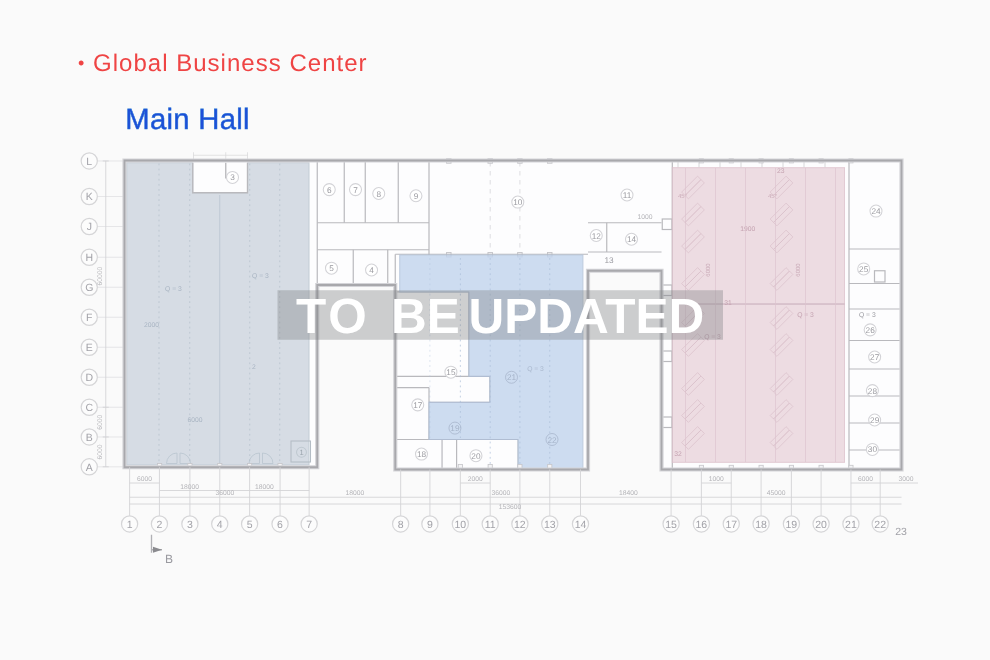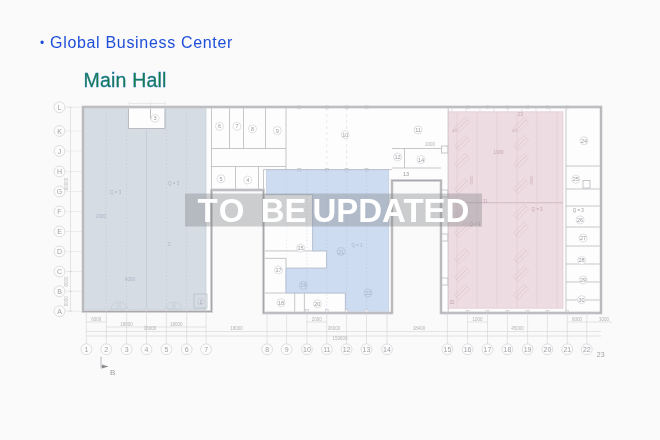--- a/index.html
+++ b/index.html
@@ -2,25 +2,25 @@
 <html><head>
 <meta charset="utf-8">
 <style>
   html,body{margin:0;padding:0;width:660px;height:440px;background:#fafafa;overflow:hidden}
   body{font-family:"Liberation Sans",sans-serif;position:relative}
   .t{position:absolute}
 </style>
 </head>
 <body>
 
-<div class="t" style="left:40px;top:33.5px;font-size:16px;color:#1d4ed8;letter-spacing:0.68px">
+<div class="t" style="left:52px;top:33.5px;font-size:16px;color:#ef4444;letter-spacing:0.68px">
   <span style="font-size:12px;vertical-align:1px">•</span> Global Business Center
 </div>
 
-<div class="t" style="left:83.5px;top:68.5px;font-size:19.5px;color:#15803d;letter-spacing:0.2px;-webkit-text-stroke:0.35px #2271d3">Main Hall</div>
+<div class="t" style="left:83.5px;top:68.5px;font-size:19.5px;color:#1d4ed8;letter-spacing:0.2px;-webkit-text-stroke:0.35px #2271d3">Main Hall</div>
 
 <svg class="t" style="left:0;top:0" width="660" height="440" viewBox="0 0 660 440">
   <defs>
     <g id="hatch" stroke="#dcc2cd" stroke-width="0.5" fill="none">
       <rect x="-3.2" y="-7.5" width="3.2" height="15" transform="rotate(45)"></rect>
       <rect x="0" y="-7.5" width="3.2" height="15" transform="rotate(45)"></rect>
     </g>
   </defs>
 
   <path d="M83,107 H601 V313 H441 V180.5 H392 V313 H263.5 V190 H211.5 V311.5 H83 Z" fill="#fdfdfe" stroke="none"></path>

